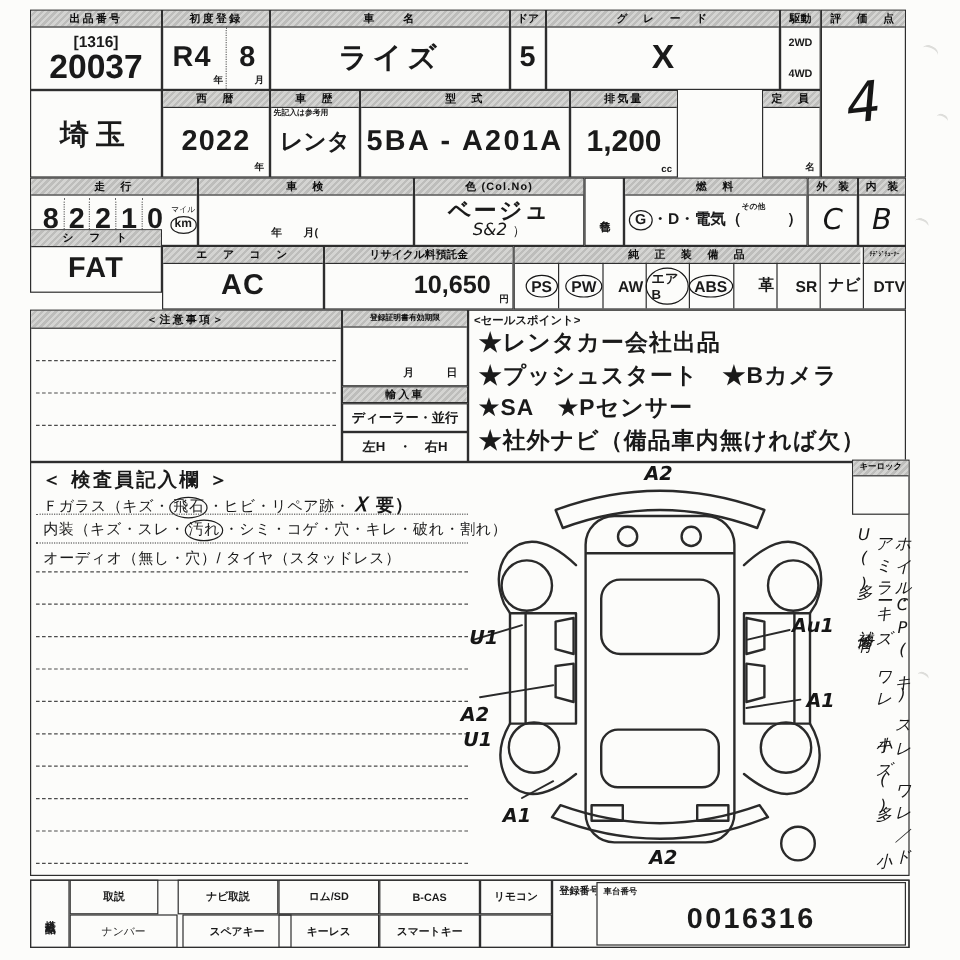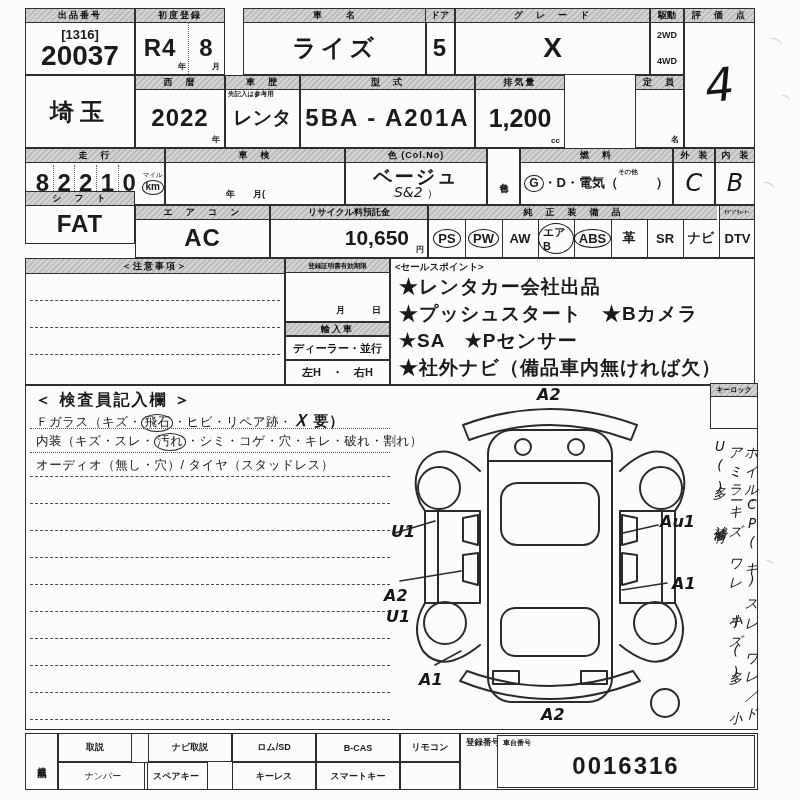--- a/index.html
+++ b/index.html
@@ -13,21 +13,21 @@
   .v{position:absolute;left:0;right:0;top:13px;bottom:0;display:flex;align-items:center;justify-content:center}
   .big{font-size:24px;font-weight:600;letter-spacing:1px}
   .tiny{font-size:6.5px;letter-spacing:0}
   .unit{position:absolute;font-size:8px;font-weight:bold}
   .hand{font-family:"DejaVu Sans",sans-serif;font-style:italic;color:#161616}
   .circ{display:inline-block;border:1.5px solid #1d1d1d;border-radius:50%;padding:0 4px;line-height:1.25}
   .dash{position:absolute;border-top:1.6px dashed #4a4a4a;height:0}
   .dot{position:absolute;border-top:1.5px dotted #5a5a5a;height:0}
   .vtext{writing-mode:vertical-rl;text-orientation:upright;letter-spacing:2px}
   .eq{position:absolute;top:13px;bottom:0;border-right:1px solid #2e2e2e;display:flex;
-      align-items:center;justify-content:center;font-size:13px;font-weight:600}
+      align-items:center;justify-content:flex-end;font-size:13px;font-weight:600}
   .eq.circled{font-weight:600}
   .eq span{padding:0 2px}
   .eq.circled span{border:1.6px solid #161616;border-radius:50%;padding:1px 4px}
   .insline{position:absolute;font-size:12.5px;letter-spacing:.5px;white-space:nowrap}
   .insline .circ{border-radius:50%;padding:0 2px}
   .mark{position:absolute;font-size:16px;font-weight:600}
   .scuff{position:absolute;border-top:2px solid #c4c4c0;border-radius:50%;opacity:.55;transform:rotate(25deg)}
   svg{position:absolute;overflow:visible}
   .digit{width:21px;height:36px;display:flex;align-items:center;justify-content:center;
          font-size:24px;font-weight:600;border-right:1.4px dotted #666}
@@ -50,21 +50,21 @@
     <div class="v" style="right:40px">
       <span class="big">R4</span>
     </div>
     <div class="v" style="left:52px;border-left:1.4px dotted #666">
       <span class="big">8</span>
     </div>
     <span class="unit" style="left:42px;bottom:2px">年</span>
     <span class="unit" style="right:4px;bottom:2px">月</span>
   </div>
 
-  <div class="cell" style="left:243px;top:8px;width:184px;height:67px">
+  <div class="cell" style="left:225px;top:8px;width:200px;height:67px">
     <div class="hd">車　　名</div>
     <div class="v">
         <span class="big" style="letter-spacing:4px">ライズ</span>
       </div>
   </div>
 
   <div class="cell" style="left:425px;top:8px;width:30px;height:67px">
     <div class="hd" style="letter-spacing:0">ドア</div>
     <div class="v">
         <span class="big">5</span>
@@ -405,21 +405,21 @@
     <div class="v" style="top:0;font-size:9px;font-weight:bold">
         <span>リモコン</span>
       </div>
   </div>
 
   <div class="cell" style="left:58px;top:762px;width:90px;height:28px">
     <div class="v" style="top:0;font-size:9px;font-weight:normal">
         <span>ナンバー</span>
       </div>
   </div>
-  <div class="cell" style="left:144px;top:762px;width:64px;height:28px">
+  <div class="cell" style="left:152px;top:762px;width:91px;height:28px">
     <div class="v" style="top:0;font-size:9px;font-weight:bold">
         <span>スペアキー</span>
       </div>
   </div>
   <div class="cell" style="left:232px;top:762px;width:84px;height:28px">
     <div class="v" style="top:0;font-size:9px;font-weight:bold">
         <span>キーレス</span>
       </div>
   </div>
   <div class="cell" style="left:316px;top:762px;width:84px;height:28px">

